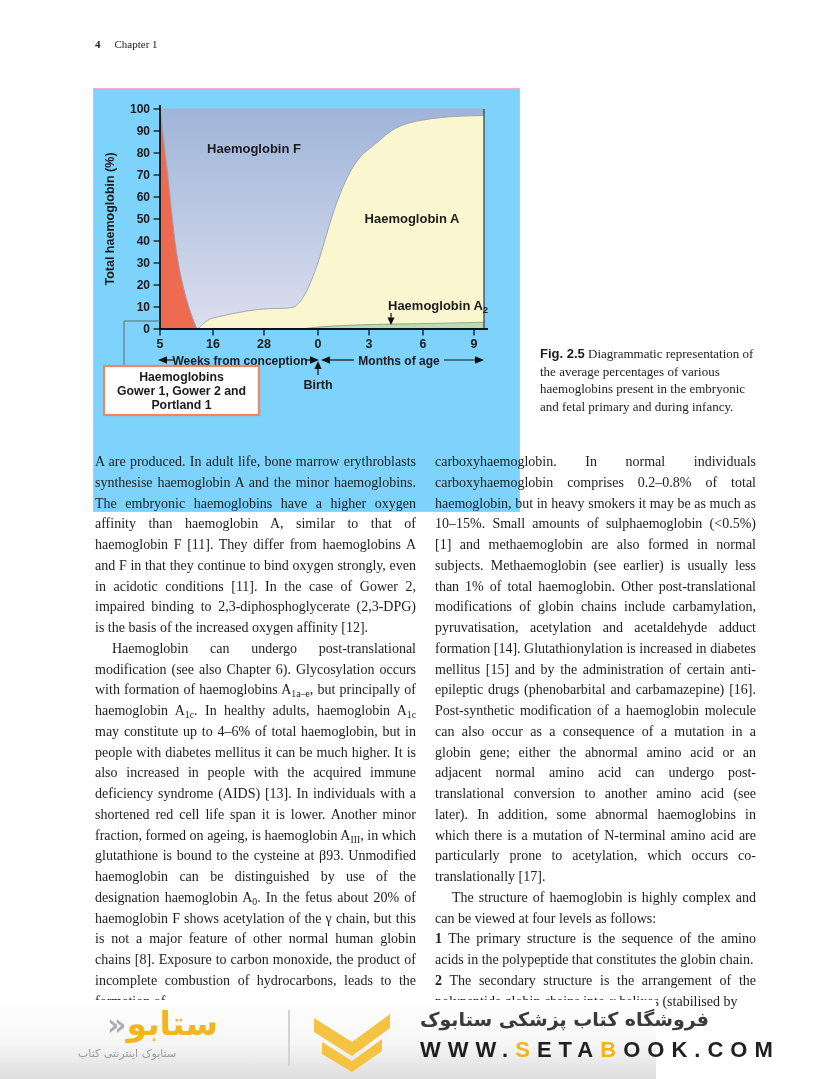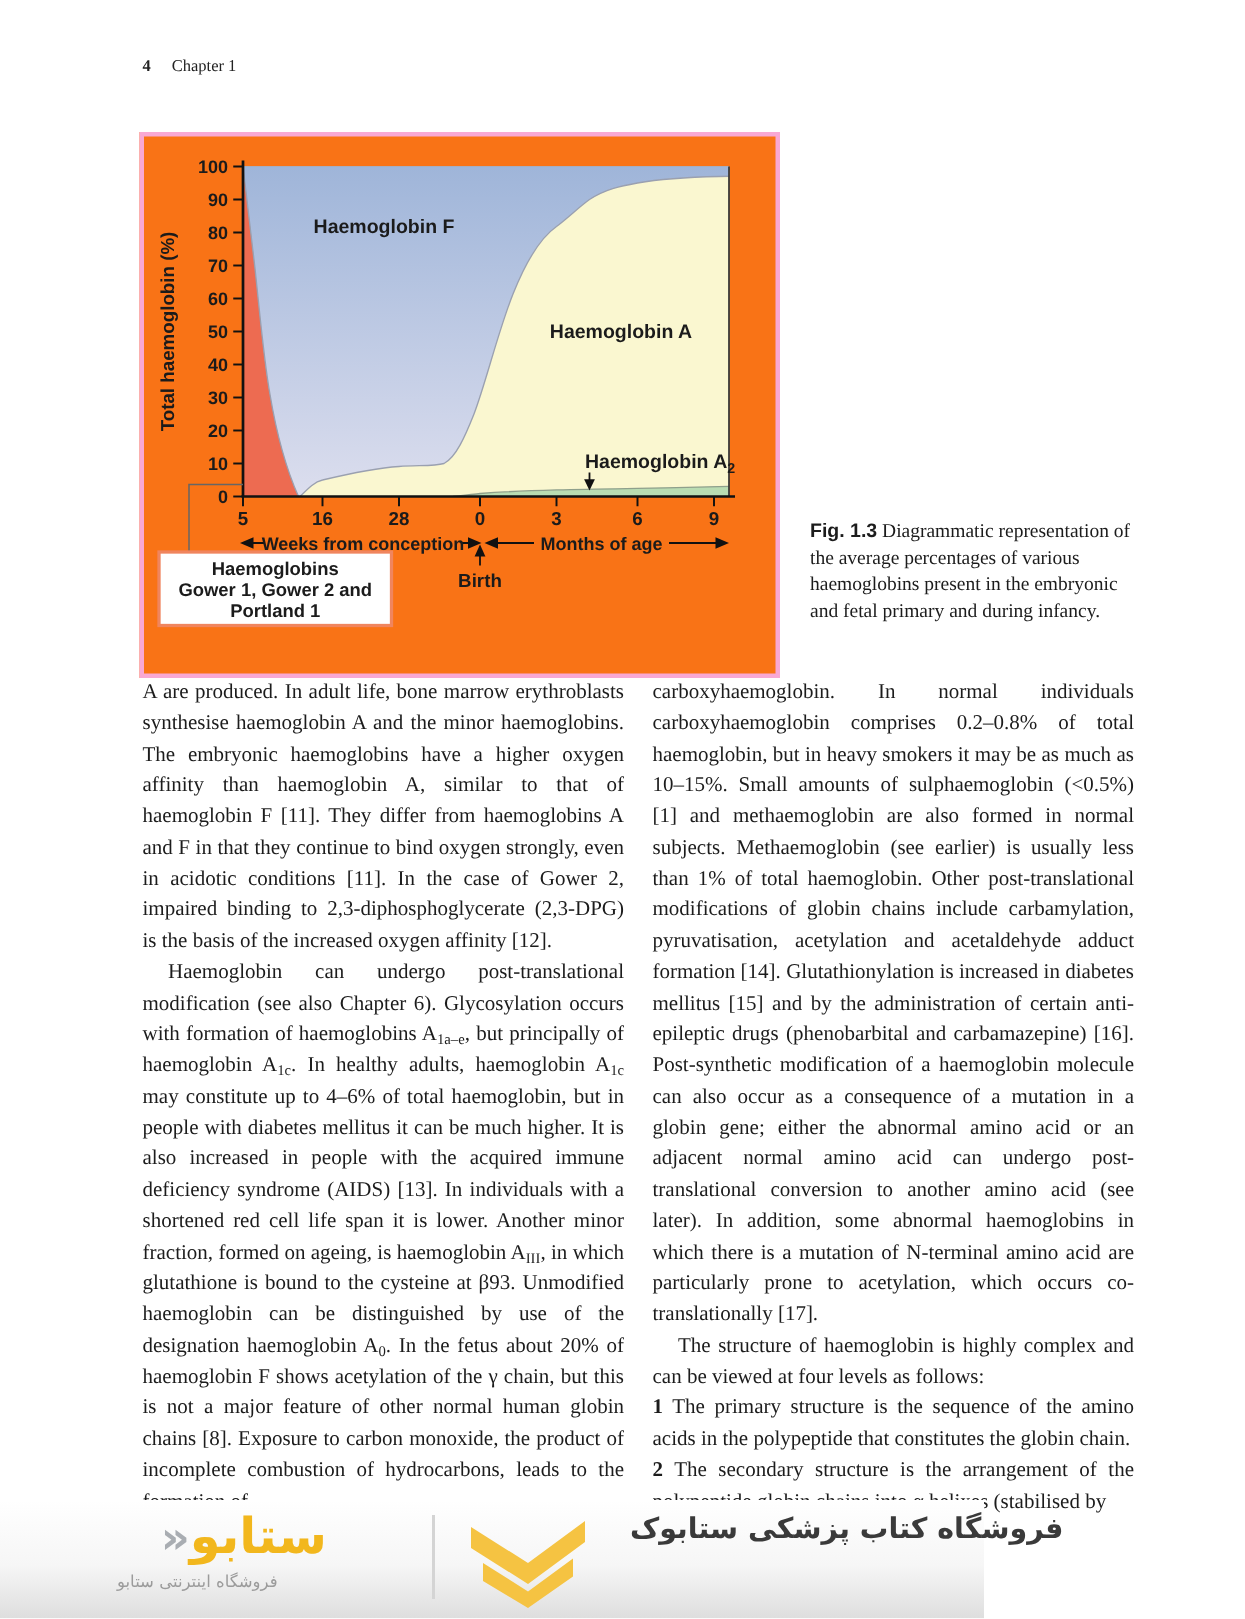--- a/index.html
+++ b/index.html
@@ -5,22 +5,22 @@
   html,body{margin:0;padding:0;background:#fff;}
   .page{position:relative;width:830px;height:1079px;background:#ffffff;overflow:hidden;
         font-family:"Liberation Serif",serif;color:#1c1c1c;}
 
   
   .chap-header{position:absolute;left:95px;top:38px;font-family:Liberation Serif, serif;
                font-size:11px;color:#222;}
   .chap-header .num{font-weight:700;margin-right:14px;}
 
   
-  .figure-box{position:absolute;left:93px;top:88px;width:427px;height:364px;
-              border:3px solid #f9a8d4;background:#f97316;box-sizing:border-box;}
+  .figure-box{position:absolute;left:93px;top:88px;width:427px;height:424px;
+              border:1px solid #f9a8d4;background:#7dd3fc;box-sizing:border-box;}
   .figure-box svg{position:absolute;left:0;top:0;}
   .fig-caption{position:absolute;left:540px;top:345px;width:222px;font-size:13px;
                line-height:17.5px;color:#1c1c1c;}
   .fig-caption b{font-family:"Liberation Sans",sans-serif;font-weight:700;}
 
   
   .columns{position:absolute;left:95px;top:452px;width:662px;display:flex;gap:19px;font-family:Liberation Serif, serif;}
   .col{width:321px;font-size:14px;line-height:20.75px;text-align:justify;}
   .col p{margin:0;}
   .col p.indent{text-indent:17px;}
@@ -158,45 +158,46 @@
       <polyline points="30,277 30,232 66,232" fill="none" stroke="#666" stroke-width="1"></polyline>
       <rect x="10" y="277" width="155" height="49" fill="#ffffff" stroke="#f0855e" stroke-width="2.2"></rect>
       <g class="ct" font-size="12.3" font-weight="600" text-anchor="middle">
         <text x="87.5" y="292">Haemoglobins</text>
         <text x="87.5" y="306">Gower 1, Gower 2 and</text>
         <text x="87.5" y="320">Portland 1</text>
       </g>
     </svg>
   </div>
 
-  <div class="fig-caption"><b>Fig. 1.3</b><span>  Diagrammatic representation of the average percentages of various haemoglobins present in the embryonic and fetal primary and during infancy.</span></div>
+  <div class="fig-caption"><b>Fig. 2.5</b><span>  Diagrammatic representation of the average percentages of various haemoglobins present in the embryonic and fetal primary and during infancy.</span></div>
 
   <div class="columns">
     <div class="col">
       <p>A are produced. In adult life, bone marrow erythroblasts synthesise haemoglobin A and the minor haemoglobins. The embryonic haemoglobins have a higher oxygen affinity than haemoglobin A, similar to that of haemoglobin F [11]. They differ from haemoglobins A and F in that they continue to bind oxygen strongly, even in acidotic conditions [11]. In the case of Gower 2, impaired binding to 2,3-diphosphoglycerate (2,3-DPG) is the basis of the increased oxygen affinity [12].</p>
       <p class="indent"><span>Haemoglobin can undergo post-translational modification (see also Chapter 6). Glycosylation occurs with formation of haemoglobins A</span><sub>1a–e</sub><span>, but principally of haemoglobin A</span><sub>1c</sub><span>. In healthy adults, haemoglobin A</span><sub>1c</sub><span> may constitute up to 4–6% of total haemoglobin, but in people with diabetes mellitus it can be much higher. It is also increased in people with the acquired immune deficiency syndrome (AIDS) [13]. In individuals with a shortened red cell life span it is lower. Another minor fraction, formed on ageing, is haemoglobin A</span><sub>III</sub><span>, in which glutathione is bound to the cysteine at β93. Unmodified haemoglobin can be distinguished by use of the designation haemoglobin A</span><sub>0</sub><span>. In the fetus about 20% of haemoglobin F shows acetylation of the γ chain, but this is not a major feature of other normal human globin chains [8]. Exposure to carbon monoxide, the product of incomplete combustion of hydrocarbons, leads to the formation of</span></p>
     </div>
     <div class="col">
       <p>carboxyhaemoglobin. In normal individuals carboxyhaemoglobin comprises 0.2–0.8% of total haemoglobin, but in heavy smokers it may be as much as 10–15%. Small amounts of sulphaemoglobin (&lt;0.5%) [1] and methaemoglobin are also formed in normal subjects. Methaemoglobin (see earlier) is usually less than 1% of total haemoglobin. Other post-translational modifications of globin chains include carbamylation, pyruvatisation, acetylation and acetaldehyde adduct formation [14]. Glutathionylation is increased in diabetes mellitus [15] and by the administration of certain anti-epileptic drugs (phenobarbital and carbamazepine) [16]. Post-synthetic modification of a haemoglobin molecule can also occur as a consequence of a mutation in a globin gene; either the abnormal amino acid or an adjacent normal amino acid can undergo post-translational conversion to another amino acid (see later). In addition, some abnormal haemoglobins in which there is a mutation of N-terminal amino acid are particularly prone to acetylation, which occurs co-translationally [17].</p>
       <p class="indent">The structure of haemoglobin is highly complex and can be viewed at four levels as follows:</p>
       <p class="li"><b>1</b><span> The primary structure is the sequence of the amino acids in the polypeptide that constitutes the globin chain.</span></p>
       <p class="li"><b>2</b><span> The secondary structure is the arrangement of the polypeptide globin chains into α helixes (stabilised by</span></p>
     </div>
   </div>
 
   <div class="footer">
     <div class="logo-left">
       <div class="logo-word"><span class="y">ستابو</span><span class="logo-chev">«</span></div>
-      <div class="logo-tagline">فروشگاه اینترنتی ستابو</div>
+      <div class="logo-tagline">ستابوک اینترنتی کتاب</div>
     </div>
     <div class="footer-divider"></div>
     <div class="emblem">
       <svg width="92" height="66" viewBox="0 0 92 66">
         <polygon points="8,12 46,36 84,8 84,22 46,50 8,26" fill="#f5c342"></polygon>
         <polygon points="16,36 46,55 76,33 76,45 46,66 16,48" fill="#f5c342"></polygon>
       </svg>
     </div>
     <div class="store-right">
       <div class="store-title">فروشگاه کتاب پزشکی ستابوک</div>
+      <div class="store-url"><span>WWW.</span><span class="c-hl">S</span><span>ETA</span><span class="c-hl">B</span><span>OOK.COM</span></div>
     </div>
   </div>
 
 </div>
 
 </body></html>

